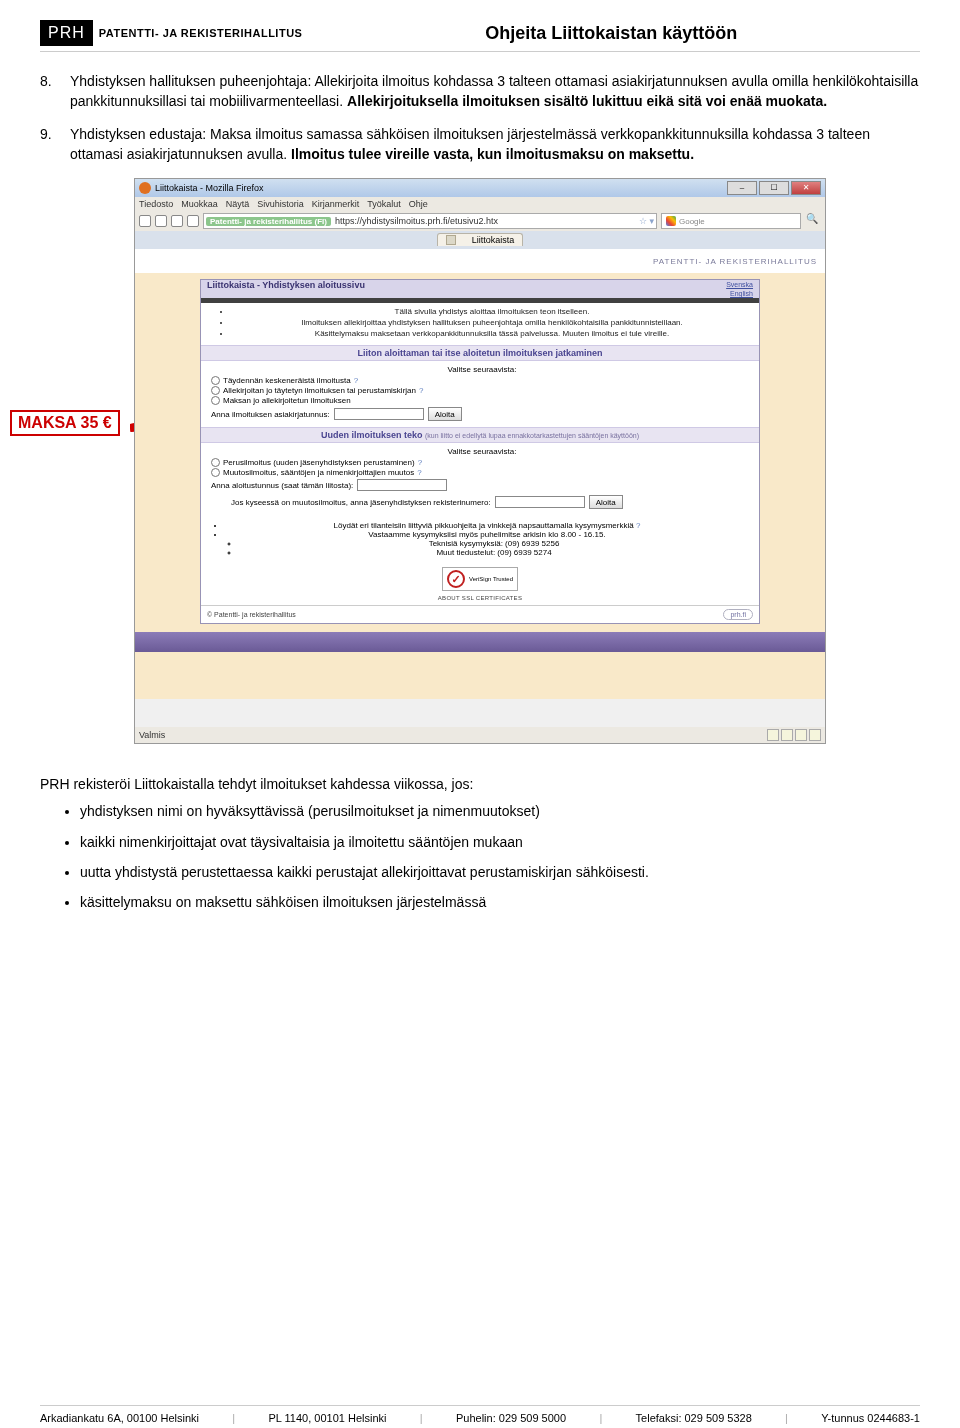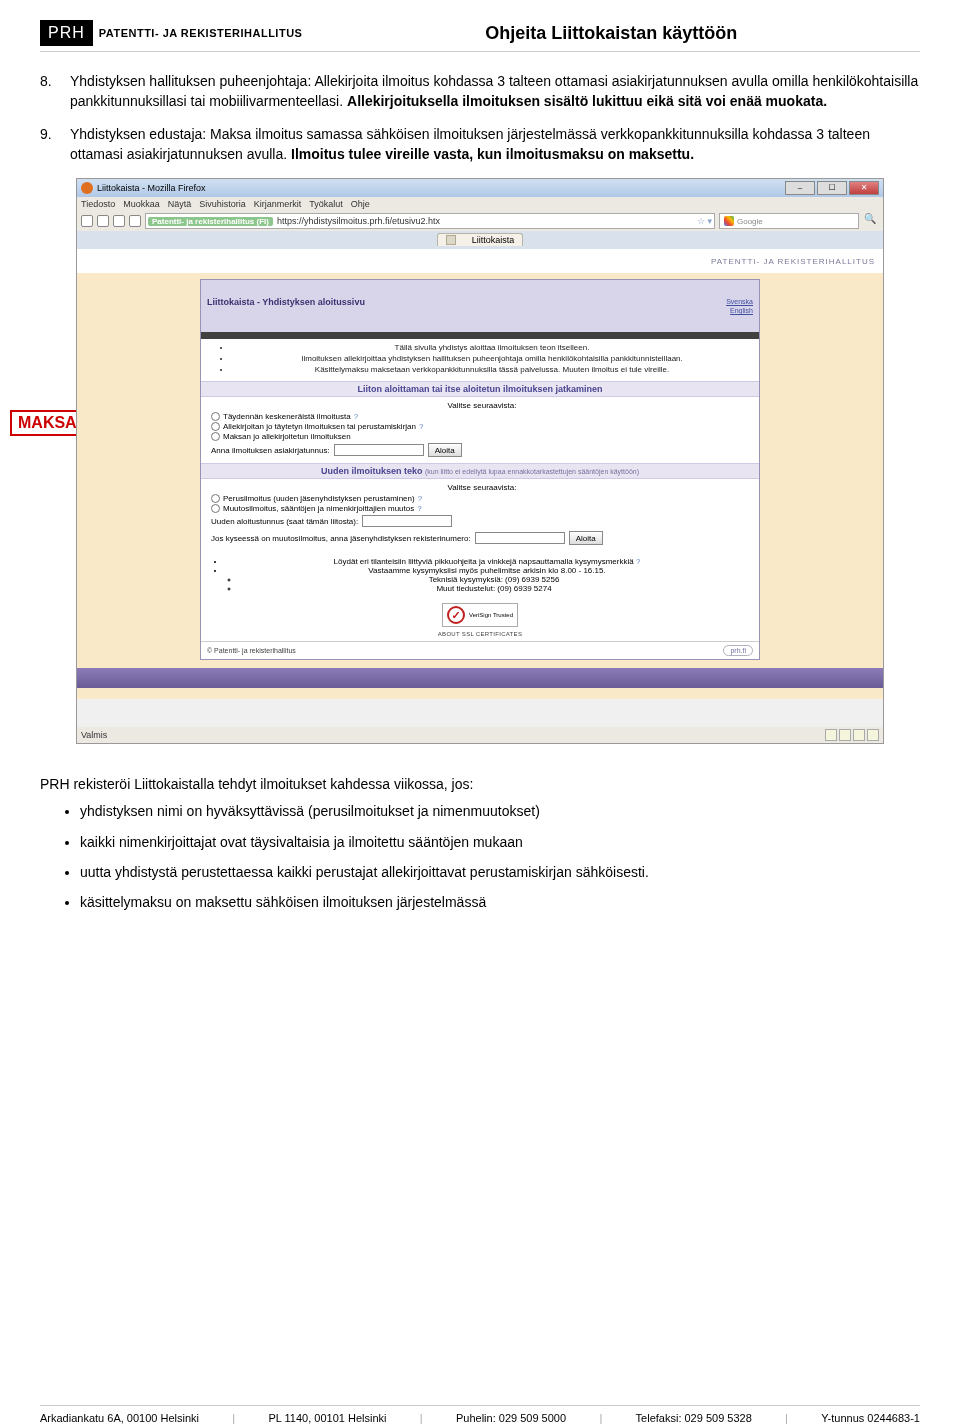--- a/index.html
+++ b/index.html
@@ -8,21 +8,21 @@
   .logo-box { display: flex; align-items: center; gap: 6px; }
   .logo-prh { background: #000; color: #fff; font-weight: normal; font-size: 16px; padding: 4px 8px; letter-spacing: 1px; }
   .logo-text { font-size: 11px; font-weight: bold; letter-spacing: 0.5px; }
   .doc-title { flex: 1; text-align: center; font-weight: bold; font-size: 18px; }
   .content { margin-top: 10px; }
   ol.main-list { list-style: none; counter-reset: item 7; padding-left: 0; }
   ol.main-list > li { counter-increment: item; margin-bottom: 14px; padding-left: 30px; position: relative; line-height: 1.4; }
   ol.main-list > li::before { content: counter(item) "."; position: absolute; left: 0; }
   .bold { font-weight: bold; }
   .screenshot-wrap { text-align: center; margin: 10px 0 30px 0; position: relative; }
-  .browser-window { border: 1px solid #999; width: 808px; margin: 0 auto; position: relative; background:#f0f0f0; font-size:9px; }
+  .browser-window { border: 1px solid #999; width: 692px; margin: 0 auto; position: relative; background:#f0f0f0; font-size:9px; }
   .ff-titlebar { background: linear-gradient(#d0e0f0,#b0c8e8); display:flex; align-items:center; padding:2px 4px; height:18px; }
   .ff-titlebar .ff-icon { width:12px;height:12px; background:#e07020; border-radius:50%; margin-right:4px;}
   .ff-titlebar .wtitle { font-size:9px; }
   .ff-titlebar .wbtns { margin-left:auto; display:flex; gap:2px;}
   .ff-titlebar .wb { width:30px;height:14px;background:#ddd;border:1px solid #888;font-size:8px;text-align:center;line-height:12px;}
   .ff-titlebar .wb.close{background:linear-gradient(#e08080,#c04040);color:#fff;}
   .ff-menubar { background:#ece9e2; padding:2px 4px; display:flex; gap:8px; color:#333;}
   .ff-menubar span{font-size:9px;text-align:center;}
   .ff-toolbar { background:#ece9e2; padding:2px 4px; display:flex; align-items:center; gap:4px;}
   .ff-toolbar .navbtn{width:12px;height:12px;border:1px solid #888;border-radius:2px;background:#fff;}
@@ -33,21 +33,21 @@
   .ff-toolbar .search{width:140px;background:#fff;border:1px solid #aaa;height:16px;display:flex;align-items:center;padding:0 4px;}
   .ff-toolbar .gico{width:10px;height:10px;background:linear-gradient(45deg,#4285f4,#ea4335,#fbbc05,#34a853);border-radius:2px;margin-right:3px;}
   .ff-toolbar .mag{width:16px;height:16px;text-align:center;font-size:10px;color:#666;}
   .ff-tabs { background:#d9e1ec; padding:2px 4px;}
   .ff-tab { display:inline-flex;align-items:center;gap:16px;background:#f5f1e8;border:1px solid #b8b4a8;border-bottom:none;padding:1px 8px;border-radius:3px 3px 0 0;font-size:9px;}
   .ff-tab .fav{width:10px;height:10px;background:#dcd8c8;border:1px solid #b0a890;}
   .pagearea { background:#f9e9c9; padding:0; min-height:450px; position:relative;}
   .topstrip { background:#fff; height:24px; display:flex; align-items:center; justify-content:flex-end; padding:0 8px; }
   .prh-tag { font-size:8px; color:#7a7a9a; letter-spacing:1px; }
   .app-card { width:560px; margin:6px auto 0 auto; background:#fff; border:1px solid #9893b5; font-size:9px;}
-  .sec-hdr { background:#d8d4ea; color:#3a3370; font-weight:bold; padding:17px 6px; border-bottom:7px solid #404040; display:flex; }
+  .sec-hdr { background:#d8d4ea; color:#3a3370; font-weight:bold; padding:0 6px; border-bottom:5px solid #404040; display:flex; }
   .sec-hdr .langs { margin-left:auto; display:flex; flex-direction:column; font-size:7px; font-weight:normal; color:#4050a0; text-align:right;}
   .sec-hdr .langs span{text-decoration:underline;line-height:9px;}
   .sec-body { padding:4px 6px 6px 18px; font-size:8px; color:#222;border-radius:13px; }
   .sec-body ul { list-style:disc; padding-left:12px; }
   .sec-body ul li { margin-bottom:1px; line-height:1.2;}
   .subhdr { background:#e8e4f2; color:#4a4590; font-weight:bold; padding:2px 6px; border-top:1px solid #cfc9e5; border-bottom:1px solid #cfc9e5;}
   .form-body { padding:4px 6px 6px 10px; font-size:8px;}
   .form-body .lbl{font-weight:normal;margin-bottom:2px;}
   .form-body .rrow { display:flex; align-items:center; gap:3px; margin:1px 0;}
   .form-body input[type=radio]{width:9px;height:9px;}
@@ -214,24 +214,24 @@
               <input type="radio" style="">
               <span>Perusilmoitus (uuden jäsenyhdistyksen perustaminen)</span>
               <span class="helpico">?</span>
             </div>
           <div class="rrow">
               <input type="radio" style="">
               <span>Muutosilmoitus, sääntöjen ja nimenkirjoittajien muutos</span>
               <span class="helpico">?</span>
             </div>
           <div class="inline-input">
-            <span>Uuden aloitustunnus (saat tämän liitosta):</span>
+            <span>Anna aloitustunnus (saat tämän liitosta):</span>
             <span class="txt"></span>
           </div>
-          <div class="inline-input" style="margin-top:4px;">
+          <div class="inline-input" style="margin-top:4px;margin-left:20px;">
             <span>Jos kyseessä on muutosilmoitus, anna jäsenyhdistyksen rekisterinumero:</span>
             <span class="txt"></span>
             <span class="btn-s">Aloita</span>
           </div>
         </div>
         <div class="notes">
           <ul>
             <li><span>Löydät eri tilanteisiin liittyviä pikkuohjeita ja vinkkejä napsauttamalla kysymysmerkkiä</span> <span class="helpico">?</span></li>
             <li><span>Vastaamme kysymyksiisi myös puhelimitse arkisin klo 8.00 - 16.15.</span>
               <ul>

